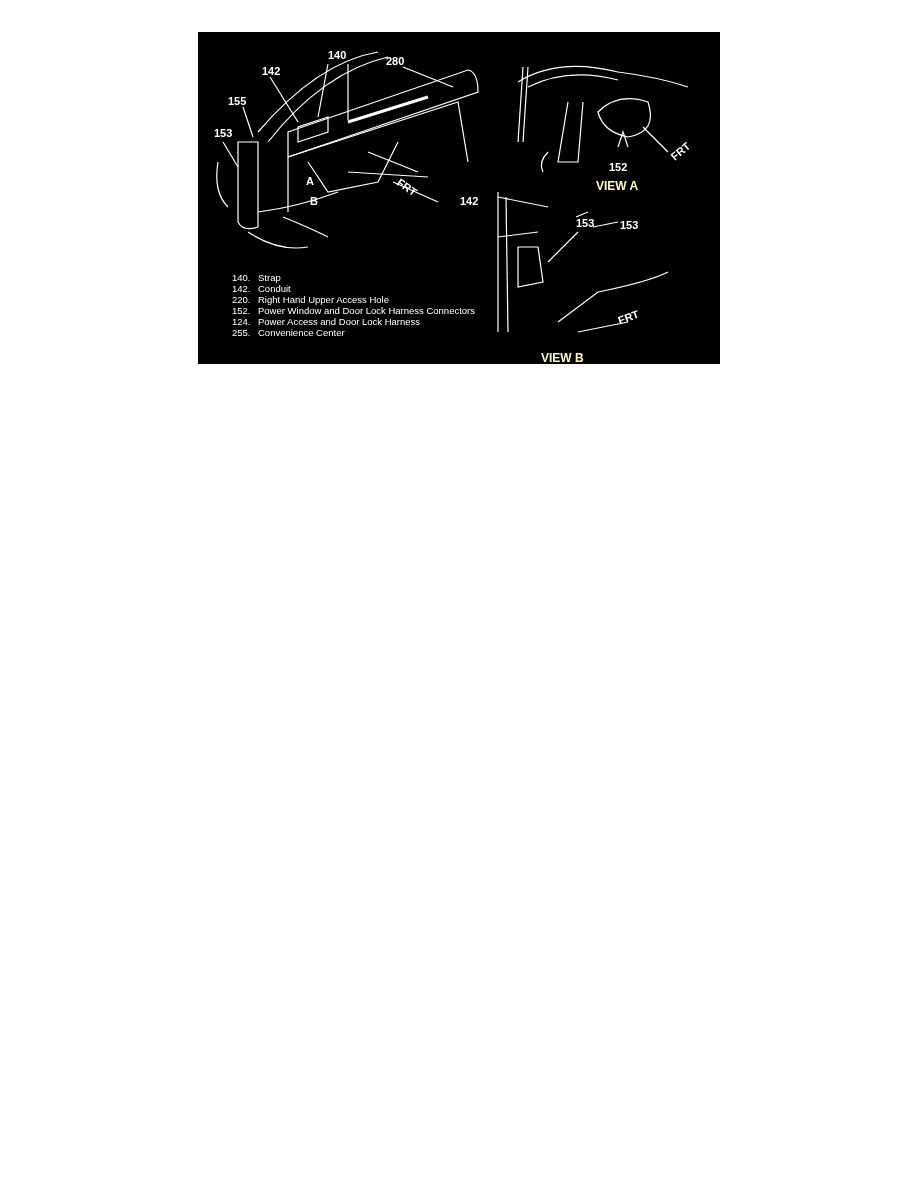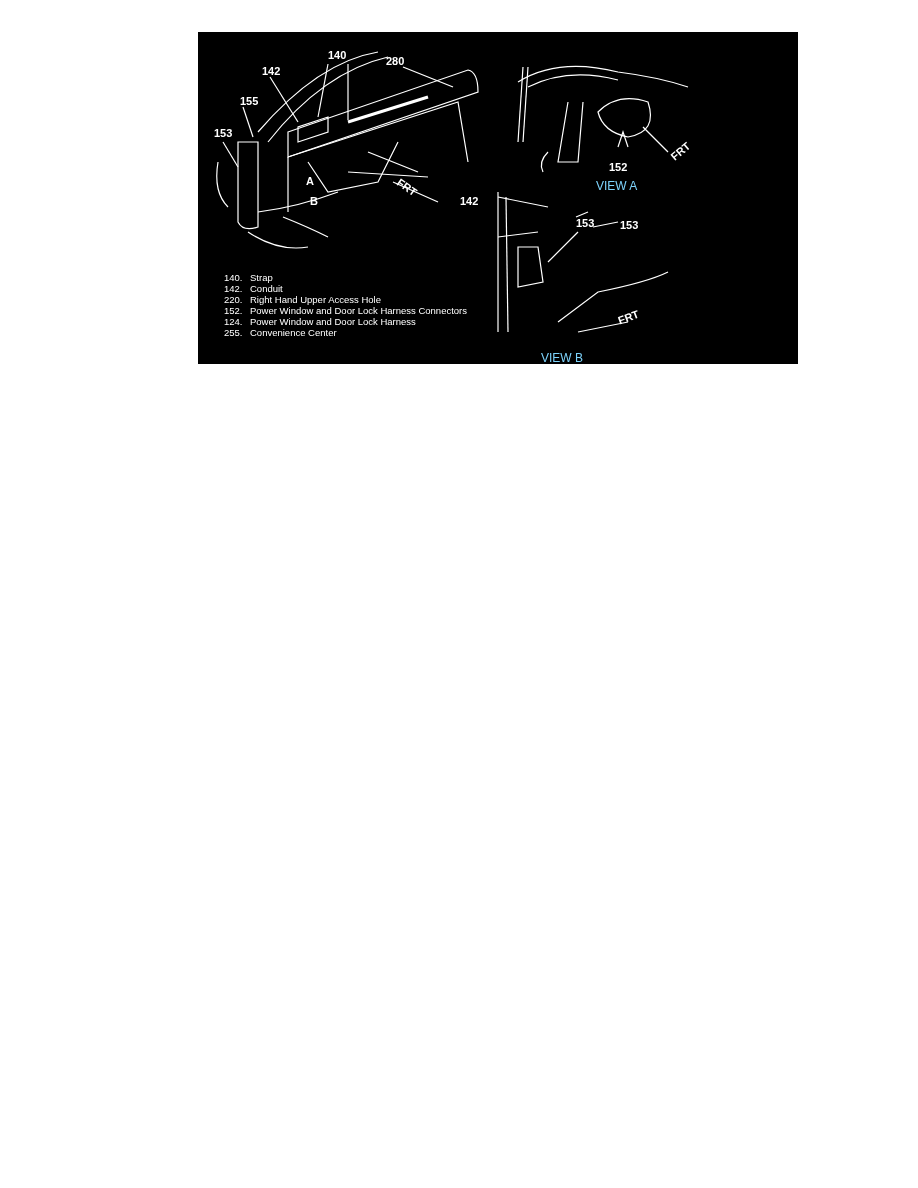--- a/index.html
+++ b/index.html
@@ -1,23 +1,23 @@
 <!DOCTYPE html>
 <html><head>
 <meta charset="utf-8">
 <style>
   html, body { margin: 0; padding: 0; background: #ffffff; }
   body { width: 918px; height: 1188px; position: relative; overflow: hidden; font-family: "Liberation Sans", sans-serif; }
-  .figure { position: absolute; left: 198px; top: 32px; width: 600px; height: 332px; background: #000; overflow: hidden; }
+  .figure { position: absolute; left: 198px; top: 32px; width: 522px; height: 332px; background: #000; overflow: hidden; }
   .figure svg { position: absolute; left: 0; top: 0; width: 522px; height: 332px; }
   .callout { position: absolute; color: #fff; font-weight: bold; font-size: 11px; line-height: 1; }
-  .view-label { position: absolute; color: #7dd3fc; font-weight: normal; font-size: 12px; line-height: 1; }
+  .view-label { position: absolute; color: #fef9c3; font-weight: bold; font-size: 12px; line-height: 1; }
   .legend { position: absolute; left: 26px; top: 240px; color: #fff; font-size: 9.5px; line-height: 11px; }
   .legend-row { display: flex; }
-  .legend-num { width: 26px; }
+  .legend-num { width: 26px; margin-left: 8px; }
 </style>
 </head>
 <body>
 
 <div class="figure">
   <svg viewBox="0 0 522 332" fill="none" stroke="#fff" stroke-width="1.2">
 
     <path d="M60 100 Q120 30 180 20"></path>
     <path d="M70 110 Q125 40 190 25"></path>
     <path d="M90 100 L270 38 Q280 40 280 60 L90 125 Z"></path>
@@ -60,21 +60,21 @@
     <path d="M350 230 L380 200"></path>
     <path d="M360 290 L400 260 Q450 250 470 240"></path>
     <path d="M380 300 L430 290"></path>
     <path d="M378 185 L390 180"></path>
     <path d="M395 195 L420 190"></path>
   </svg>
 
   <span class="callout" style="left:130px;top:18px;">140</span>
   <span class="callout" style="left:64px;top:34px;">142</span>
   <span class="callout" style="left:188px;top:24px;">280</span>
-  <span class="callout" style="left:42px;top:64px;">155</span>
+  <span class="callout" style="left:30px;top:64px;">155</span>
   <span class="callout" style="left:16px;top:96px;">153</span>
   <span class="callout" style="left:411px;top:130px;">152</span>
   <span class="callout" style="left:262px;top:164px;">142</span>
   <span class="callout" style="left:378px;top:186px;">153</span>
   <span class="callout" style="left:422px;top:188px;">153</span>
 
   <span class="callout" style="left:108px;top:144px;">A</span>
   <span class="callout" style="left:112px;top:164px;">B</span>
   <span class="callout" style="left:198px;top:150px;transform:rotate(35deg);">FRT</span>
   <span class="callout" style="left:472px;top:114px;transform:rotate(-40deg);">FRT</span>
@@ -95,20 +95,20 @@
     <div class="legend-row">
         <span class="legend-num">220.</span>
         <span>Right Hand Upper Access Hole</span>
       </div>
     <div class="legend-row">
         <span class="legend-num">152.</span>
         <span>Power Window and Door Lock Harness Connectors</span>
       </div>
     <div class="legend-row">
         <span class="legend-num">124.</span>
-        <span>Power Window and Door Lock Harness</span>
+        <span>Power Access and Door Lock Harness</span>
       </div>
     <div class="legend-row">
         <span class="legend-num">255.</span>
         <span>Convenience Center</span>
       </div>
   </div>
 </div>
 
 </body></html>

